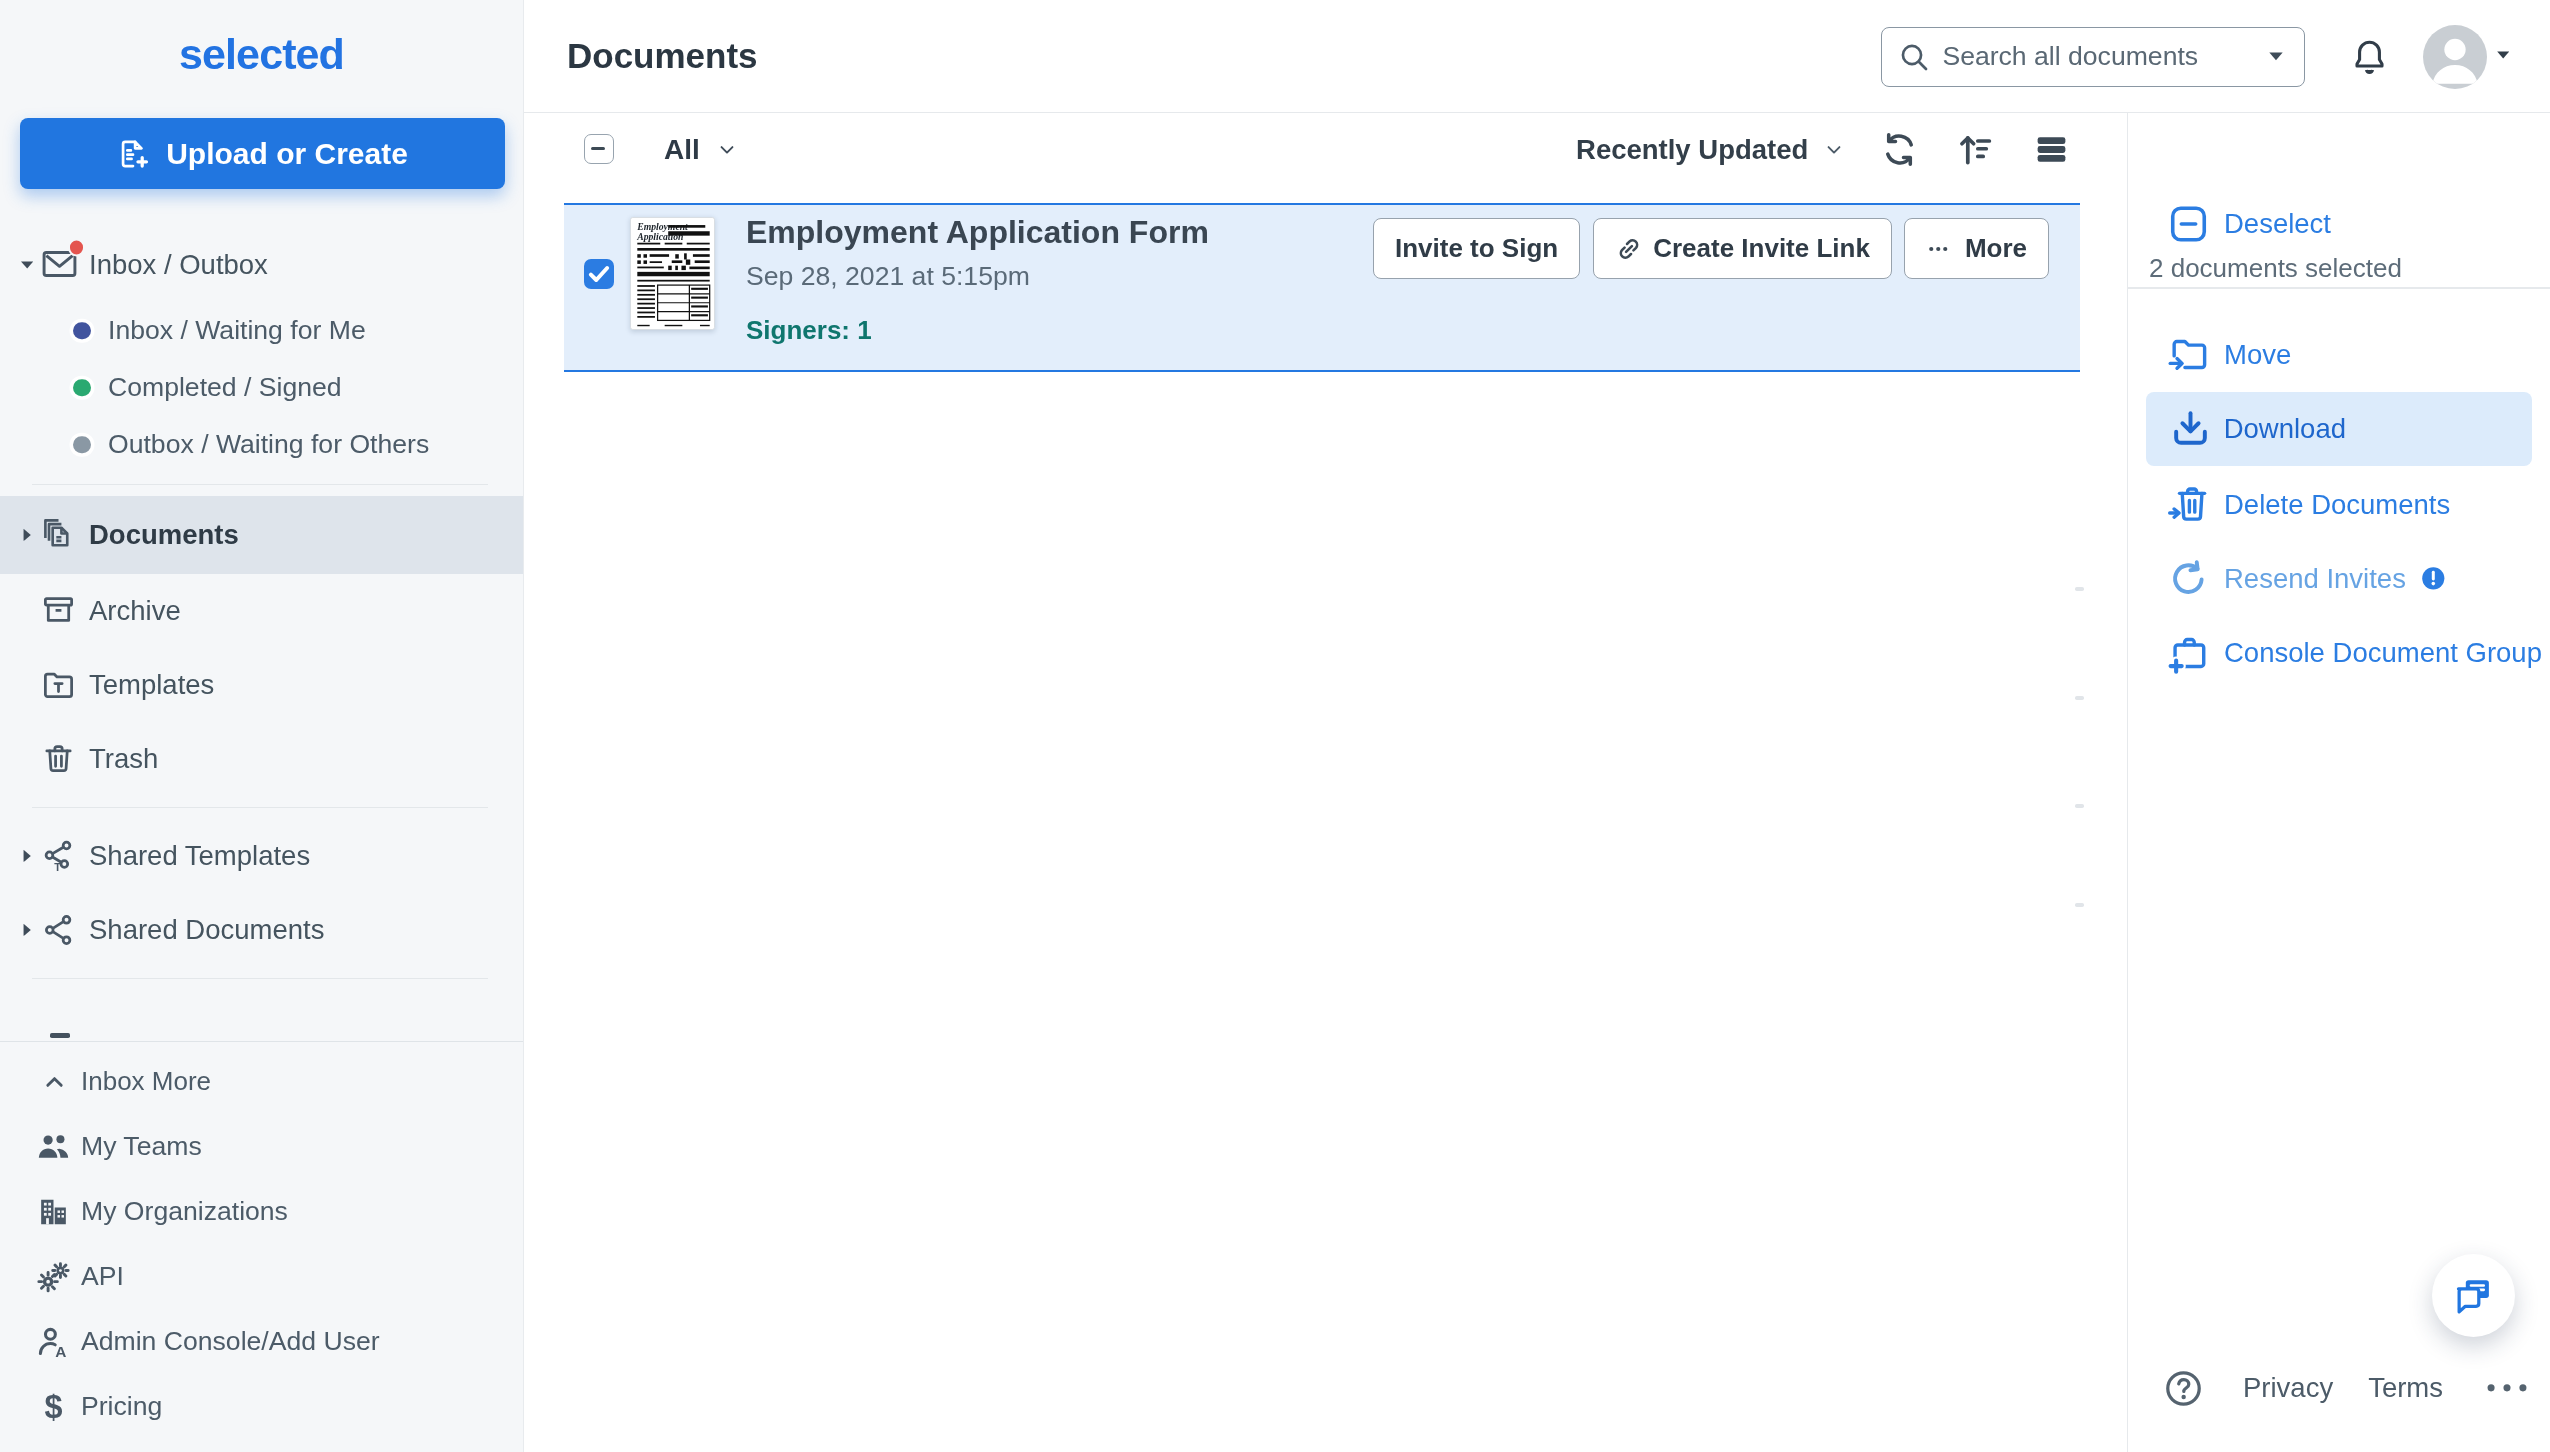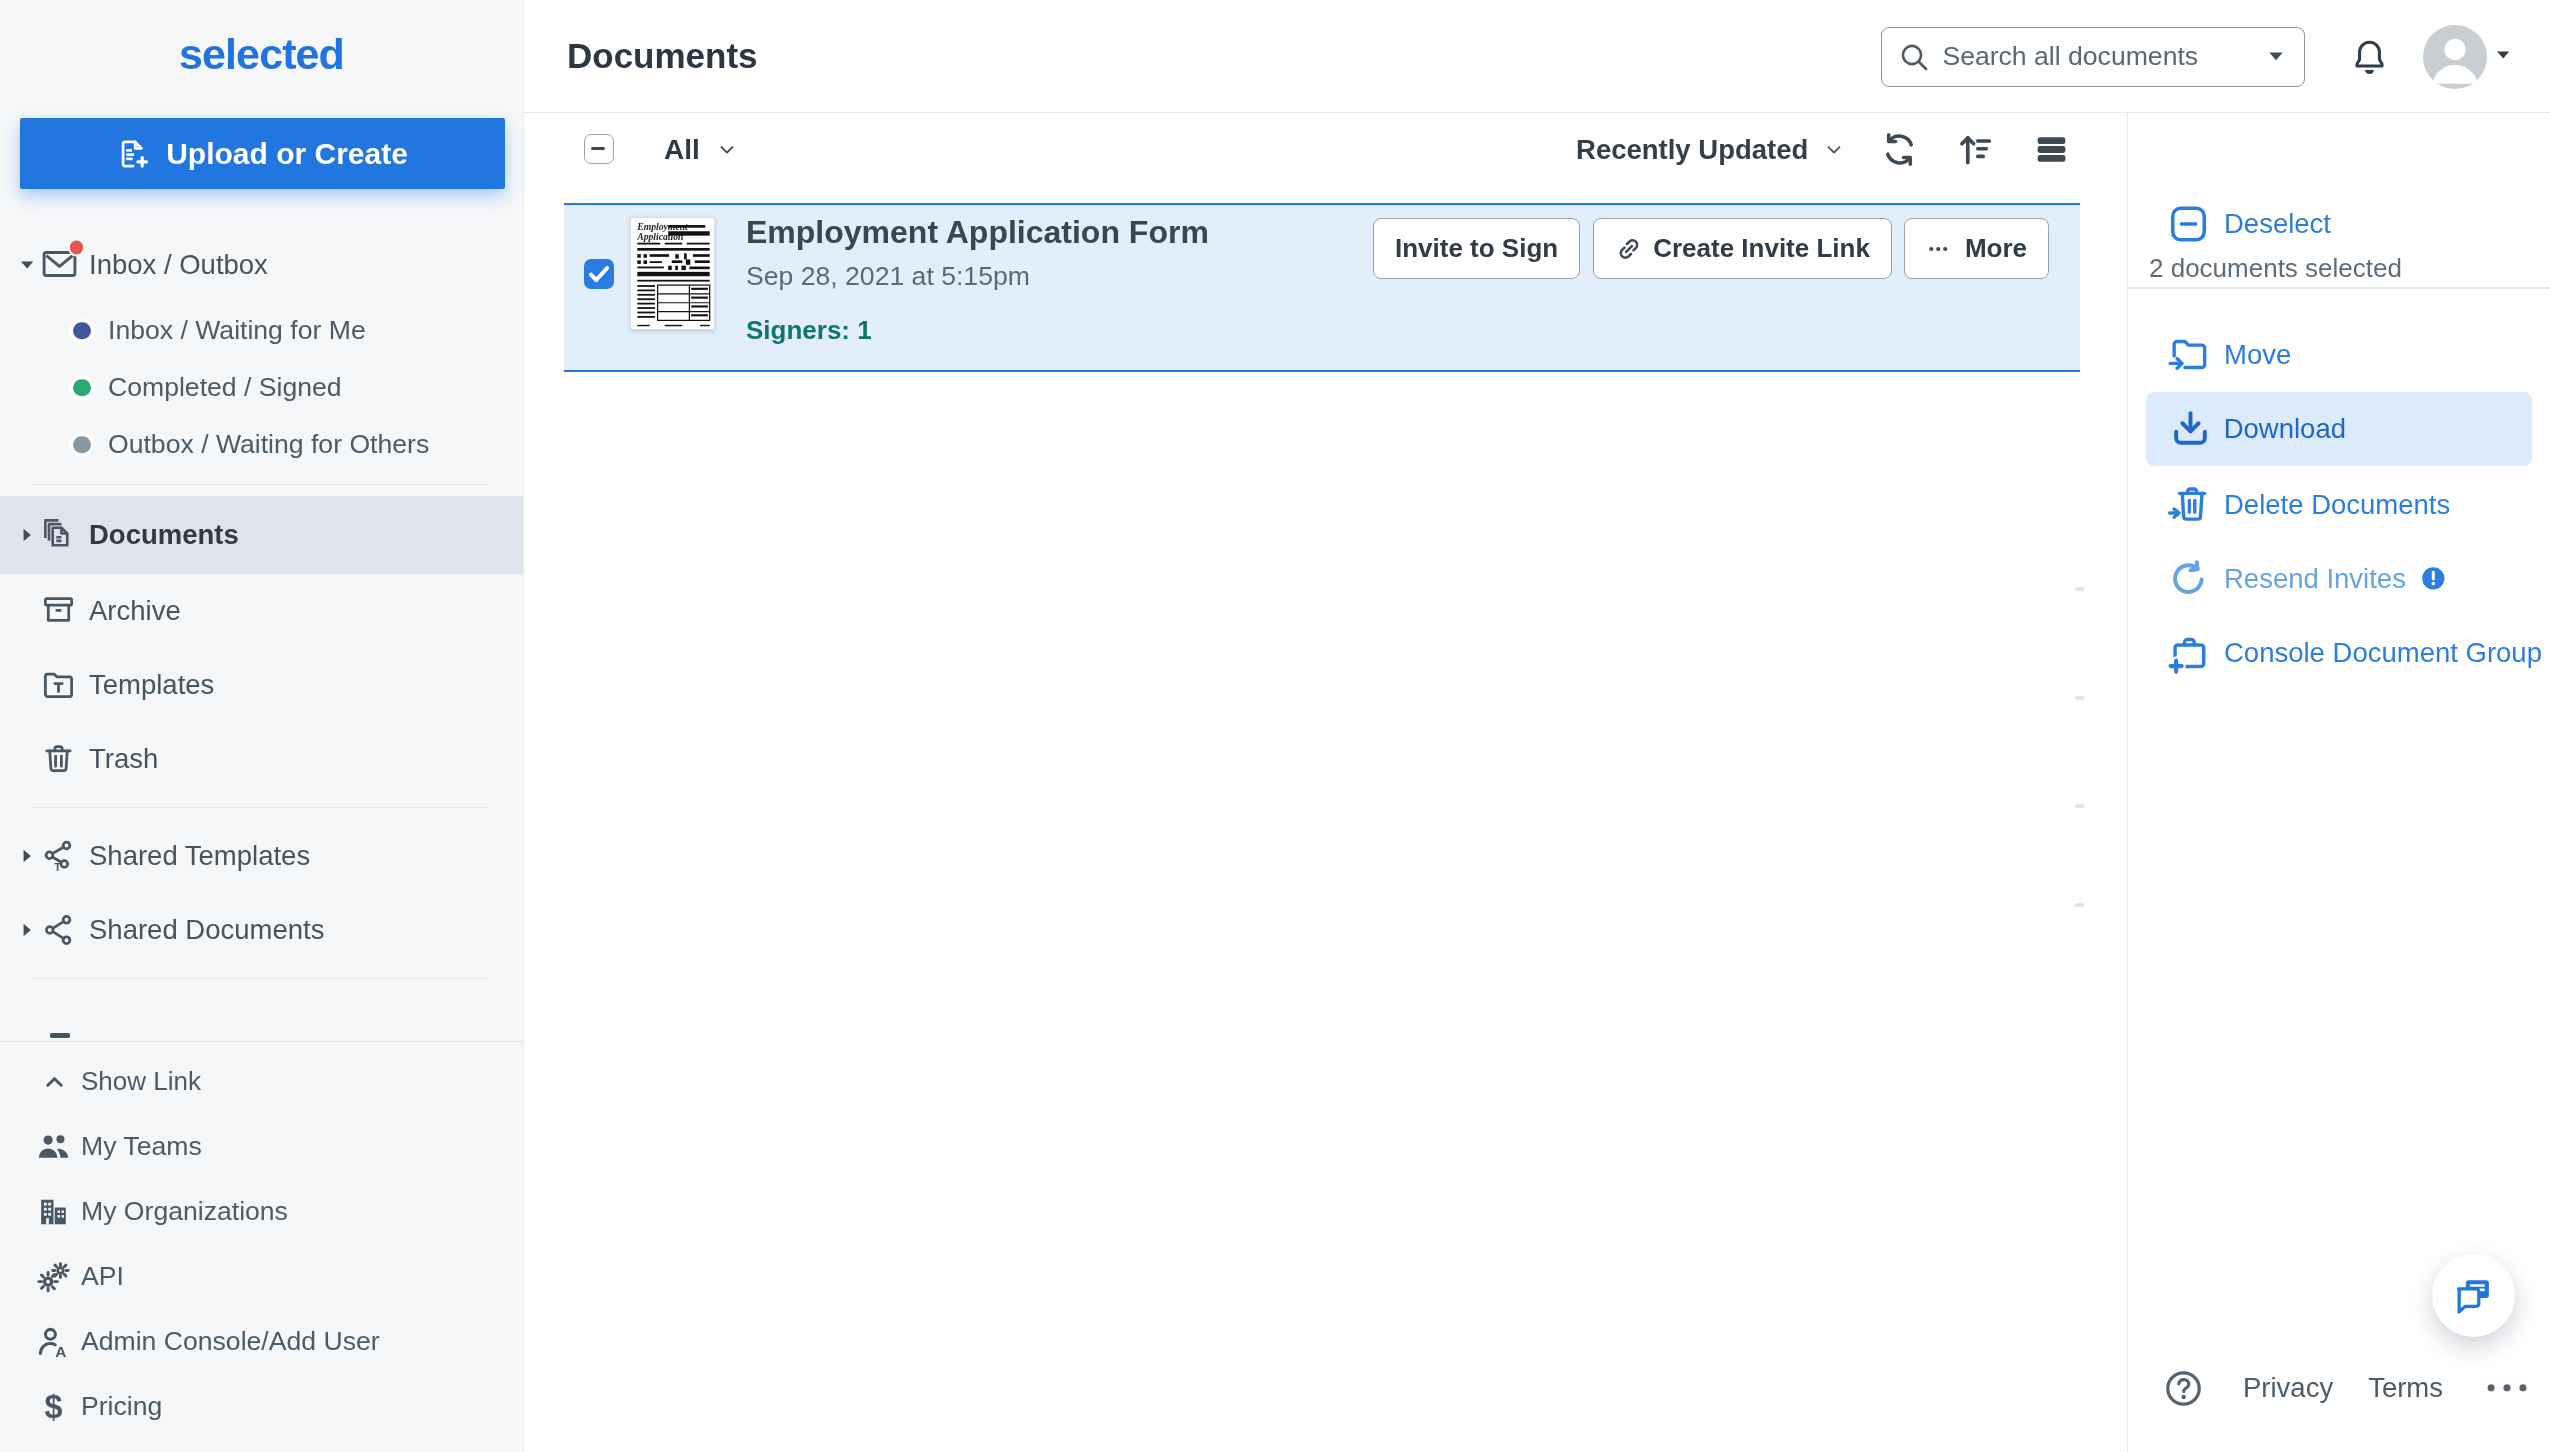--- a/index.html
+++ b/index.html
@@ -3,21 +3,21 @@
 <meta charset="utf-8">
 <style>
   * { margin:0; padding:0; box-sizing:border-box; }
   html,body { width:2550px; height:1452px; }
   body { font-family:"Liberation Sans","DejaVu Sans",sans-serif; background:#fff; color:#3c4a57; overflow:hidden; }
   .app { position:relative; width:2550px; height:1452px; background:#fff; }
 
   
   .sidebar { position:absolute; left:0; top:0; width:524px; height:1452px; background:#f5f7f9; border-right:1.8px solid #e8ebee; }
   .logo { margin-top:30px; text-align:center; font-size:43px; font-weight:700; color:#2273e2; letter-spacing:-0.9px; cursor:pointer; }
-  .upload-btn { margin:39px 19.5px 0; height:71px; background:#2176e0; border:none; border-radius:2px; width:485px;
+  .upload-btn { margin:39px 19.5px 0; height:71px; background:#2176e0; border:none; border-radius:8px; width:485px;
     display:flex; align-items:center; justify-content:center; gap:16px; color:#fff; font-size:30px; font-weight:600;
     font-family:inherit; box-shadow:0 7px 16px rgba(33,118,224,.35); cursor:pointer; }
   .nav { margin-top:39px; }
   .side-row { position:relative; height:74px; display:flex; align-items:center; cursor:pointer; }
   .side-row .caret { position:absolute; left:21px; top:50%; transform:translateY(-50%); width:12.4px; height:12.4px; color:#3f4c59; }
   .side-row .s-icon { position:absolute; left:41px; top:50%; transform:translateY(-50%); width:35px; height:35px; color:#4a5866; }
   .side-row .lbl { margin-left:89px; font-size:27.5px; color:#45545f; }
   .side-row.selected { background:#dee4eb; height:78px; }
   .side-row.selected .lbl { font-weight:700; color:#2f3b46; }
   .sub-row { position:relative; height:57px; display:flex; align-items:center; cursor:pointer; }
@@ -221,21 +221,21 @@
       <div class="side-div"></div>
     </div>
 
     <div class="peek-dash"></div>
 
     <div class="side-bottom">
       <div class="foot-row show-more">
         <svg class="chev" viewBox="0 0 24 24" fill="none" stroke="currentColor" stroke-width="3" stroke-linecap="round" stroke-linejoin="round">
             <path d="M5 15.5l7-7 7 7"></path>
           </svg>
-        <span class="lbl">Show Link</span>
+        <span class="lbl">Inbox More</span>
       </div>
       <div class="foot-row">
         <svg class="f-icon" viewBox="0 0 24 24" fill="currentColor">
           <circle cx="8.5" cy="7.5" r="3"></circle>
           <path d="M2.5 19c0-3.3 2.7-6 6-6s6 2.7 6 6z"></path>
           <circle cx="16.5" cy="7" r="2.6"></circle>
           <path d="M15.8 13.2c3.1.4 5.7 2.9 5.7 5.8h-5c-.1-2.2-.9-4.3-2.3-5.5z"></path>
         </svg>
         <span class="lbl">My Teams</span>
       </div>

